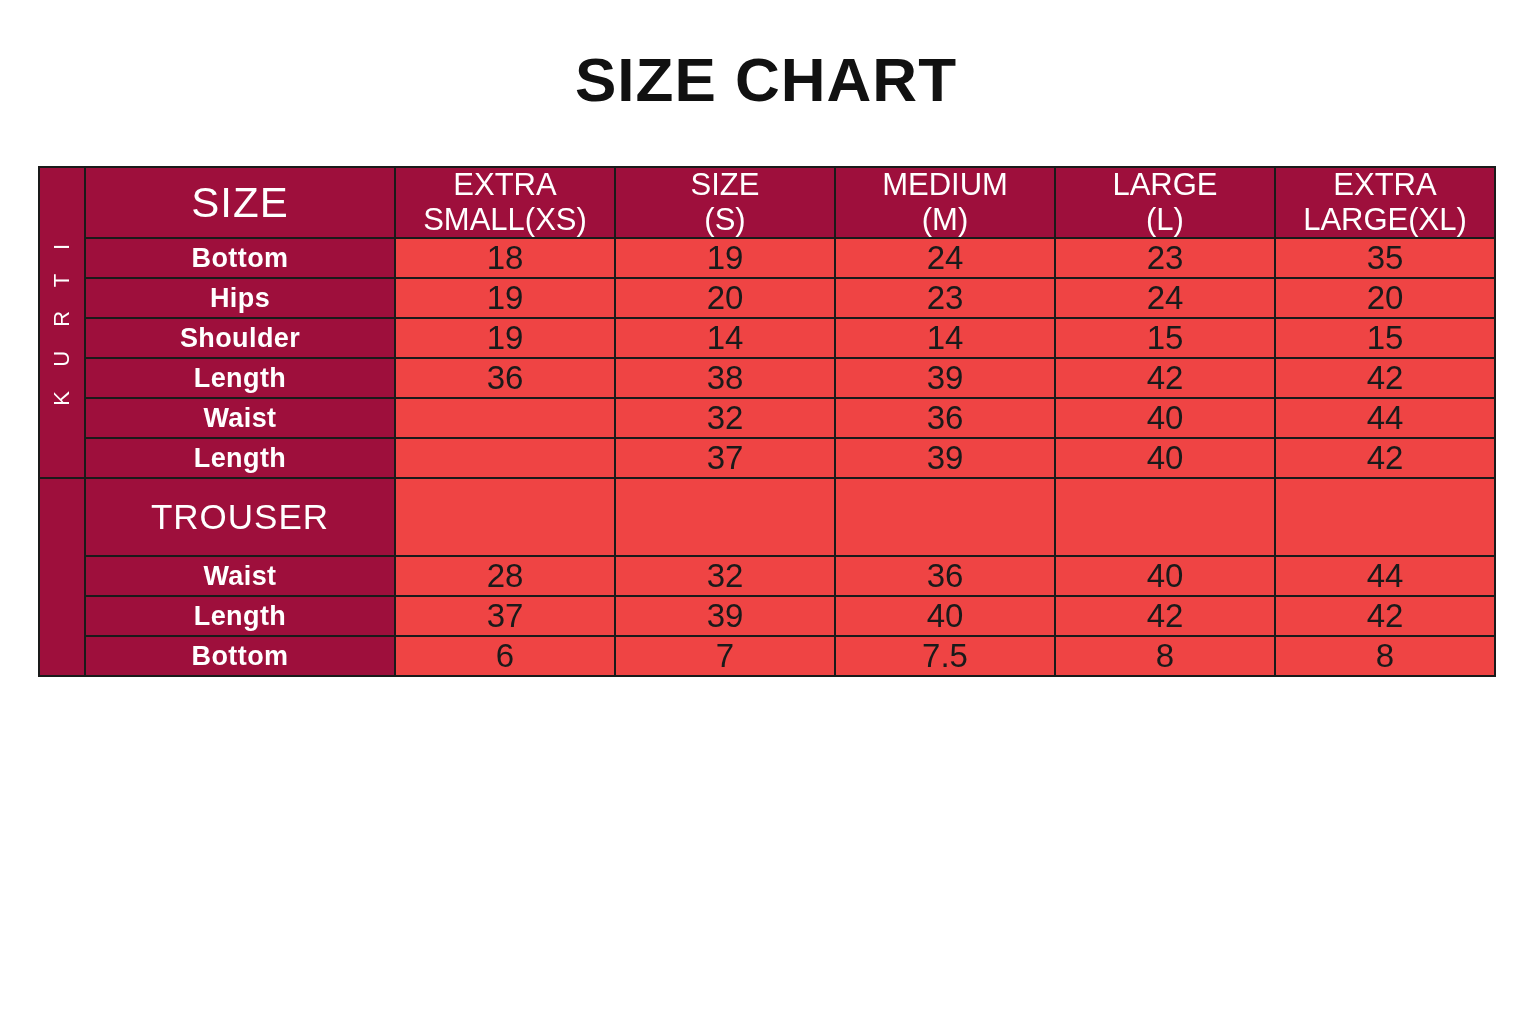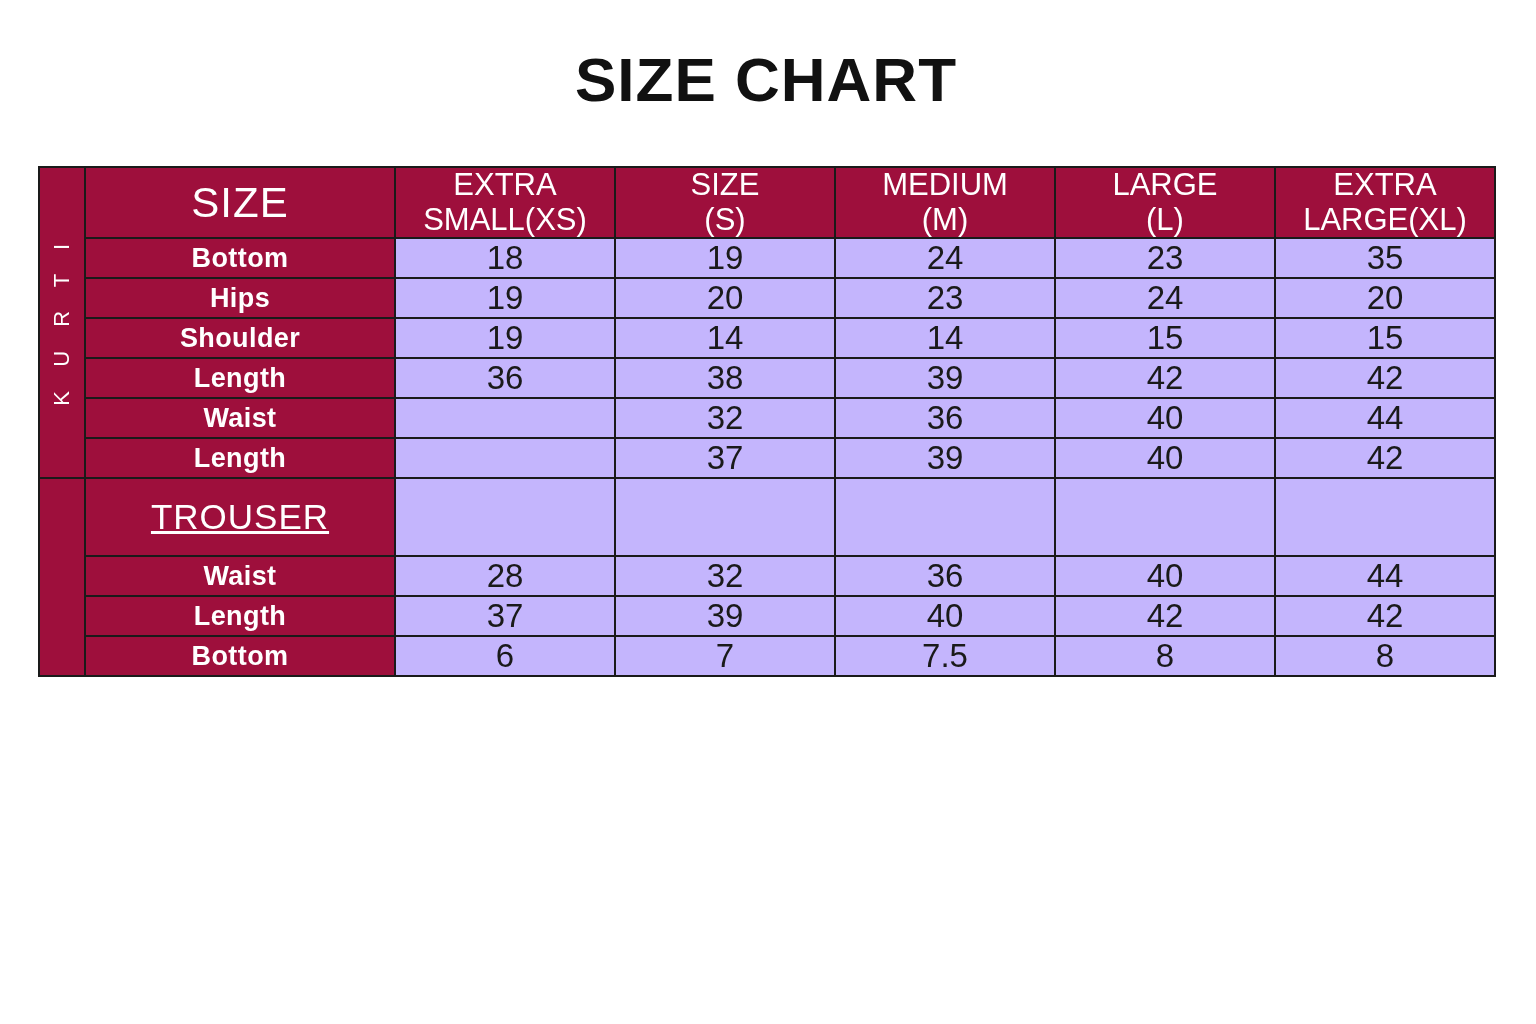--- a/index.html
+++ b/index.html
@@ -93,27 +93,26 @@
     font-size: 27px;
     font-weight: bold;
     padding: 14px 0;
     letter-spacing: 0.4px;
   }
   .row-label.big {
     font-size: 35px;
     font-weight: normal;
     letter-spacing: 1px;
     padding: 18px 12px;
-    text-decoration: underline;
   }
   .val {
     font-size: 33px;
     color: #1a1a1a;
     padding: 14px 0;
-    background: #c4b5fd;
+    background: #ef4444;
     font-weight: normal;
   }
   .val.empty { color: transparent; }
 </style>
 </head>
 <body>
 
 <div class="page">
 
   <div class="title">SIZE CHART</div>

